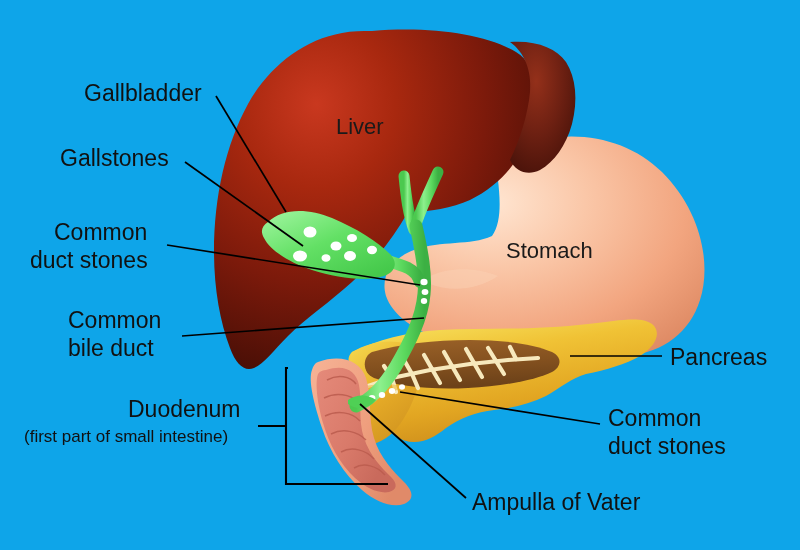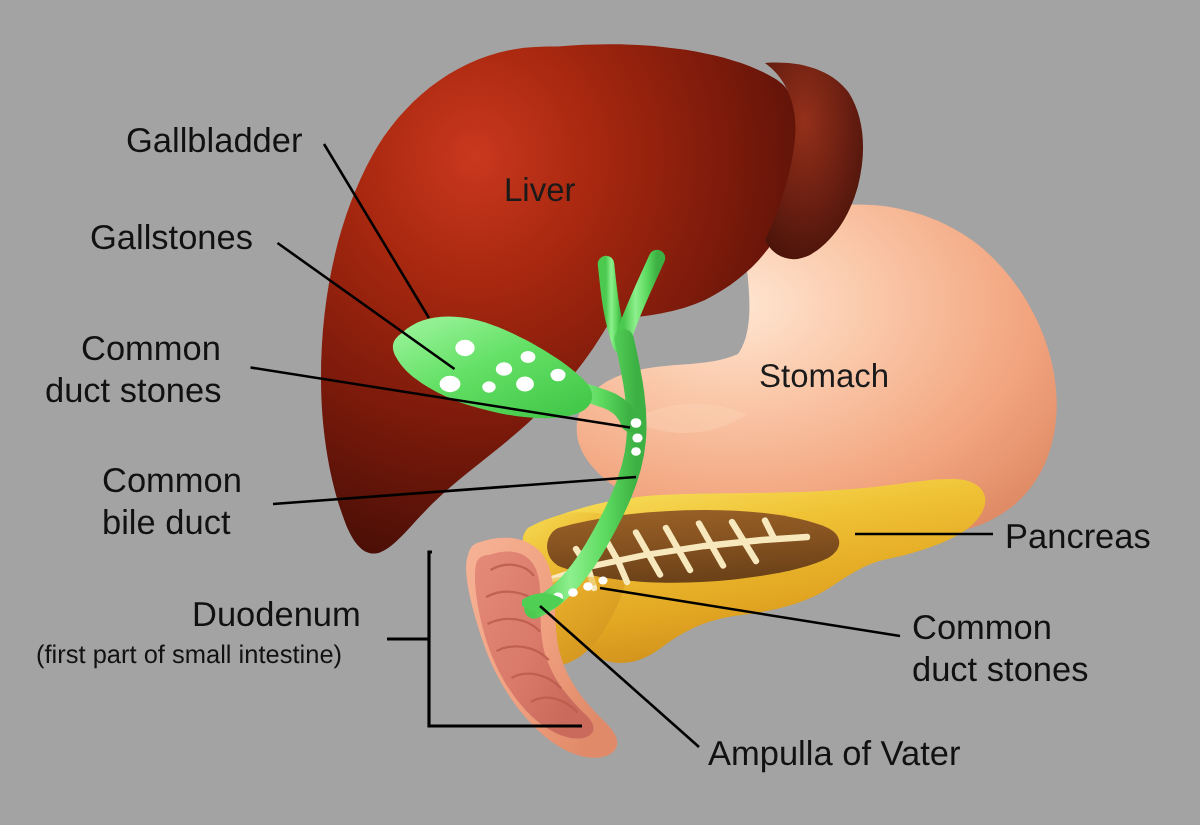--- a/index.html
+++ b/index.html
@@ -11,21 +11,21 @@
   body {
     width: 800px;
     height: 550px;
     font-family: "Liberation Sans", sans-serif;
     overflow: hidden;
   }
   #diagram-root {
     position: relative;
     width: 800px;
     height: 550px;
-    background: #a3a3a3;
+    background: #0ea5e9;
   }
   svg.figure {
     position: absolute;
     top: 0;
     left: 0;
     width: 800px;
     height: 550px;
     display: block;
   }
   text {

